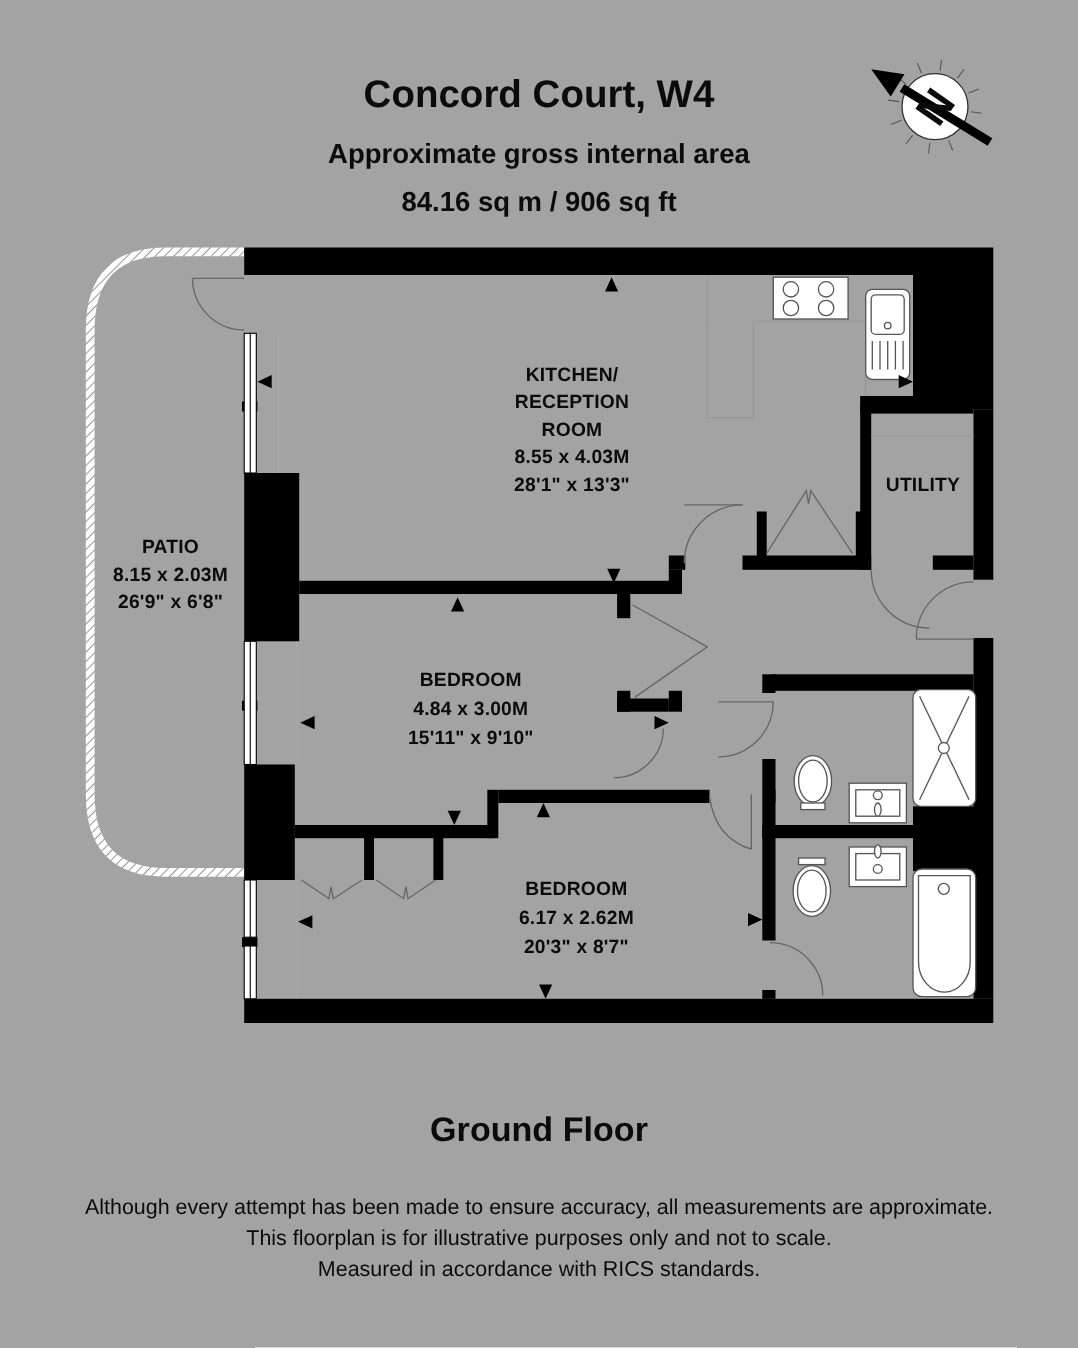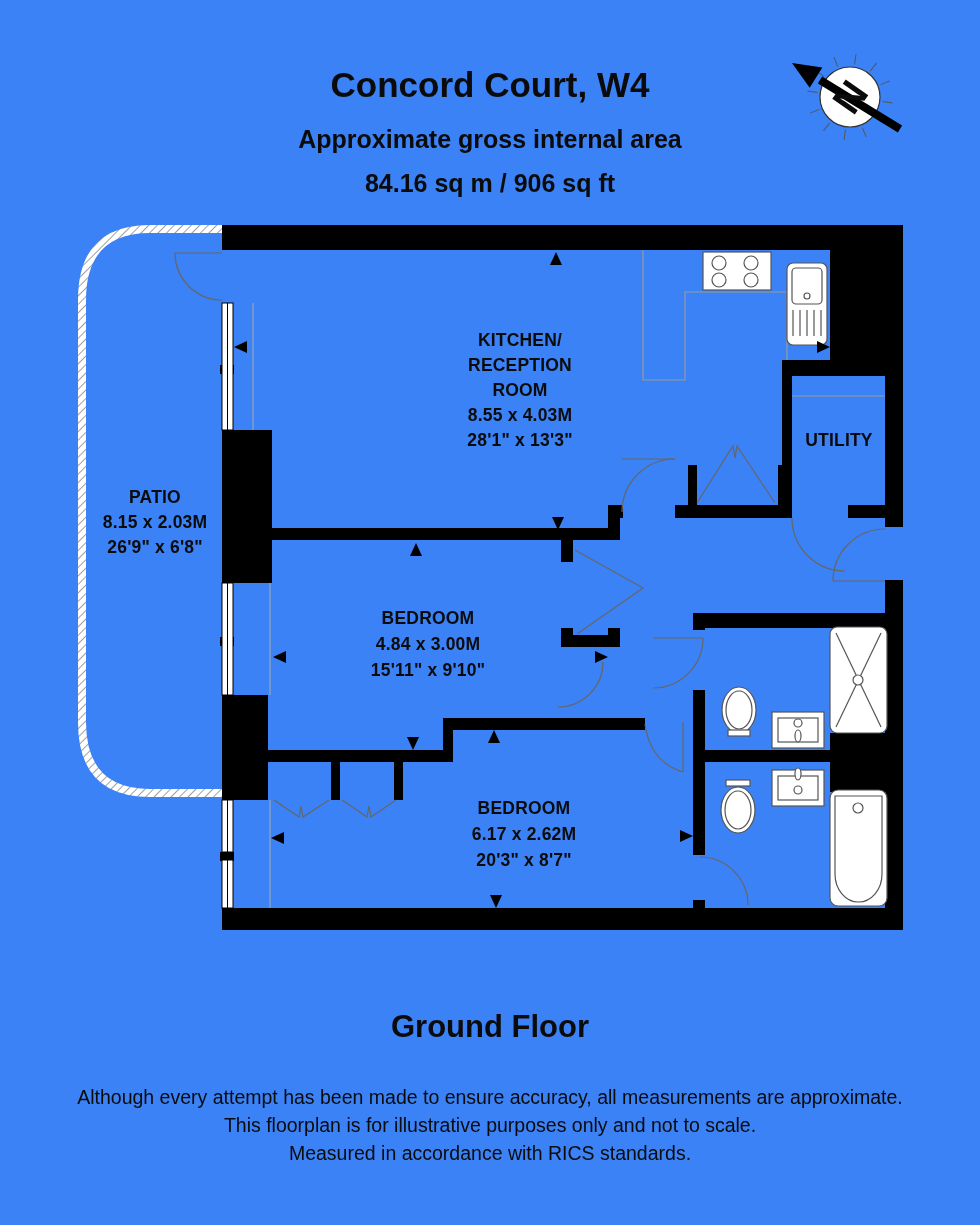--- a/index.html
+++ b/index.html
@@ -1,16 +1,16 @@
 <!DOCTYPE html>
 <html><head>
 <meta charset="utf-8">
 <style>
   html,body{margin:0;padding:0;background:#ffffff;}
-  .page{position:relative;width:980px;height:1225px;background:#3b82f6;overflow:hidden;
+  .page{position:relative;width:980px;height:1225px;background:#a3a3a3;overflow:hidden;
         font-family:"Liberation Sans",sans-serif;}
   svg{position:absolute;left:0;top:0;}
   text{fill:#0b0b0b;}
   .t-title{font-size:35px;font-weight:bold;}
   .t-sub{font-size:25px;font-weight:bold;}
   .t-room{font-size:17.5px;font-weight:bold;letter-spacing:.2px;}
   .t-floor{font-size:31px;font-weight:bold;}
   .t-disc{font-size:19.5px;font-weight:normal;}
   .t-north{font-size:40px;font-weight:bold;}
   .wall{fill:#000;stroke:none;}

